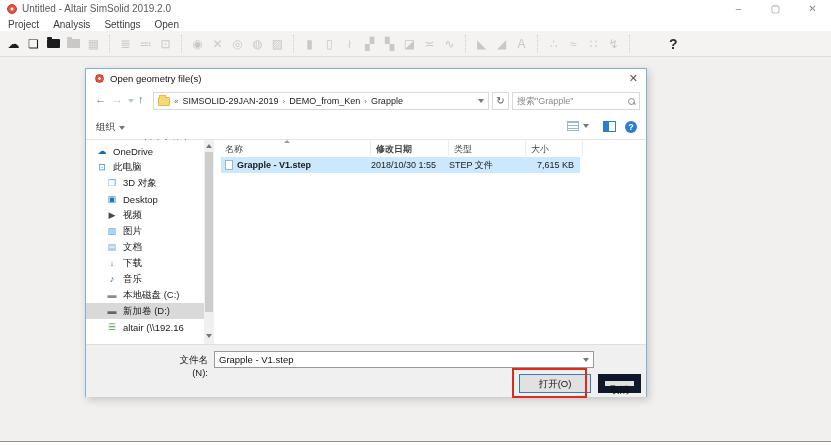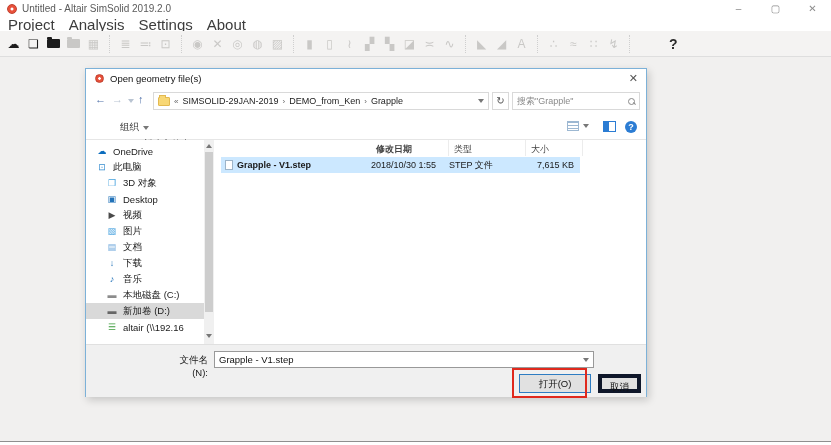--- a/index.html
+++ b/index.html
@@ -10,21 +10,21 @@
   
   .titlebar { position:absolute; left:0; top:0; width:831px; height:18px; background:#fff; }
   .logo { position:absolute; left:7px; top:4px; width:10px; height:10px; border-radius:50%;
           background:radial-gradient(circle at 50% 50%, #ffffff 0 20%, #e8503a 32% 100%);
           border:1px solid #c0402e; }
   .win-title { position:absolute; left:22px; top:3px; font-size:10px; color:#5a5a5a; }
   .wincontrols { position:absolute; right:0; top:0; height:18px; display:flex; align-items:center; }
   .wincontrols span { width:37px; text-align:center; color:#8d8d8d; font-size:10px; line-height:18px; cursor:default; }
 
   .menubar { position:absolute; left:0; top:18px; width:831px; height:13px; background:#fff; display:flex; gap:14px; padding-left:8px; }
-  .menubar span { font-size:15px; color:#3c3c3c; line-height:13px;text-align:right; }
+  .menubar span { font-size:10px; color:#3c3c3c; line-height:13px;text-align:right; }
 
   .toolbar { position:absolute; left:0; top:31px; width:831px; height:26px; background:#f4f3f2;
              border-bottom:1px solid #dedede; display:flex; align-items:center; padding-left:5px; }
   .tgroup { display:flex; align-items:center; gap:3px; }
   .tico { width:17px; height:20px; display:flex; align-items:center; justify-content:center;
           font-size:12px; color:#1c1c1c; }
   .tico.dis { color:#c9c8c6; }
   .tsep { width:1px; height:18px; border-left:1px dotted #cfcfcf; margin:0 7px; }
   .fold { display:inline-block; width:13px; height:9px; background:#1c1c1c; border-radius:1px; position:relative; }
   .fold::before { content:""; position:absolute; left:0; top:-2px; width:5px; height:2px; background:inherit; border-radius:1px 1px 0 0; }
@@ -94,21 +94,21 @@
   .fileic { display:inline-block; width:8px; height:10px; background:#fff; border:1px solid #9db4c8; flex:0 0 auto; }
 
   .dlg-footer { position:absolute; left:0; top:275px; width:100%; height:53px; background:#f0f0f0; border-top:1px solid #e0e0e0; }
   .fn-label { position:absolute; left:80px; top:9px; width:42px; font-size:9.5px; color:#1a1a1a; text-align:right; }
   .combo { position:absolute; height:17px; border:1px solid #999; background:#fff; display:flex; align-items:center; }
   .combo input { border:none; outline:none; flex:1; font-size:9.5px; font-family:"Liberation Sans",sans-serif; color:#111; min-width:0; padding-left:4px; background:transparent; }
   .combo .caret-dn { margin-right:4px; }
   .fn-combo { left:128px; top:6px; width:380px; }
   .ft-combo { left:433px; top:6px; width:121px; }
   .ft-combo .ft-text { flex:1; font-size:9.5px; padding-left:5px; color:#111; }
-  .btn { position:absolute; top:29px; height:19px; background:#e1e1e1; border:4px solid #0f172a; font-size:9.5px; color:#111;
+  .btn { position:absolute; top:29px; height:19px; background:#e1e1e1; border:7px solid #0f172a; font-size:9.5px; color:#111;
          text-align:center; font-family:"Liberation Sans",sans-serif; }
   .btn-open { left:433px; width:72px; border:1.5px solid #2e7cc2; line-height:16px; }
   .btn-cancel { left:512px; width:43px; line-height:17px; }
   .annotation { position:absolute; left:426px; top:23px; width:75px; height:30px; border:2px solid #e0291d; pointer-events:none; }
 
   
   .ft-combo { width:121px; }
 </style>
 </head>
 <body>
@@ -122,21 +122,21 @@
       <span>–</span>
       <span>▢</span>
       <span>✕</span>
     </div>
   </div>
 
   <div class="menubar">
     <span>Project</span>
     <span>Analysis</span>
     <span>Settings</span>
-    <span>About</span>
+    <span>Open</span>
   </div>
 
   <div class="toolbar">
     <div class="tgroup">
       <span class="tico">☁</span>
       <span class="tico">❏</span>
       <span class="tico">
           <span class="fold"></span>
         </span>
       <span class="tico">
@@ -216,21 +216,21 @@
 
       <span class="refresh-btn">↻</span>
 
       <div class="search-box">
         <input type="text" placeholder="搜索&quot;Grapple&quot;" style="">
         <span class="mag"></span>
       </div>
     </div>
 
     <div class="cmd-bar">
-      <div class="cmd-item" style="left:10px;margin-left:24px;">
+      <div class="cmd-item" style="left:10px;">
         <span>组织</span>
         <span class="caret-dn"></span>
       </div>
       <div class="cmd-item" style="left:57px;margin-top:17px;">
         <span>新建文件夹</span>
       </div>
       <div class="cmd-item" style="left:481px;">
         <span class="view-ic"></span>
         <span class="caret-dn"></span>
       </div>
@@ -294,20 +294,24 @@
             <span>altair (\\192.16</span>
           </div>
       </div>
       <div class="sb-scroll">
         <span class="caret-up sb-arrow" style="top:4px;"></span>
         <span class="sb-thumb"></span>
         <span class="caret-dn sb-arrow" style="top:194px;"></span>
       </div>
 
       <div class="filelist">
+        <div class="flh" style="left:0;width:151px;">
+          <span>名称</span>
+          <span class="sortcaret"></span>
+        </div>
         <div class="flh" style="left:151px;width:78px;font-weight:bold;"><span>修改日期</span></div>
         <div class="flh" style="left:229px;width:77px;"><span>类型</span></div>
         <div class="flh" style="left:306px;width:57px;"><span>大小</span></div>
 
         <div class="frow">
           <span class="fcell-name">
             <span class="fileic"></span>
             <span>Grapple - V1.step</span>
           </span>
           <span class="fcell-date">2018/10/30 1:55</span>

